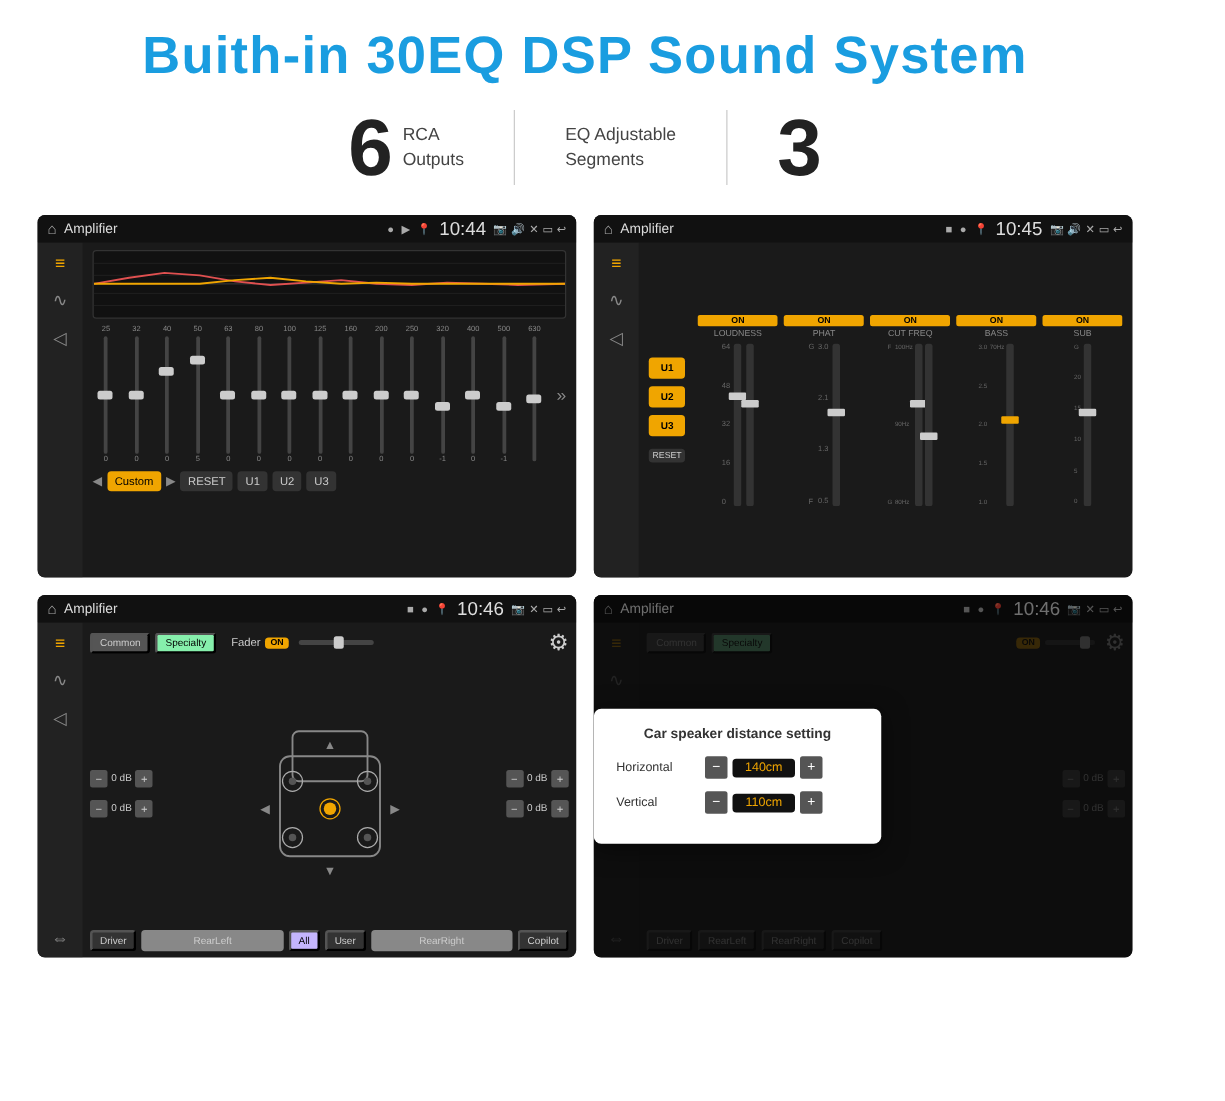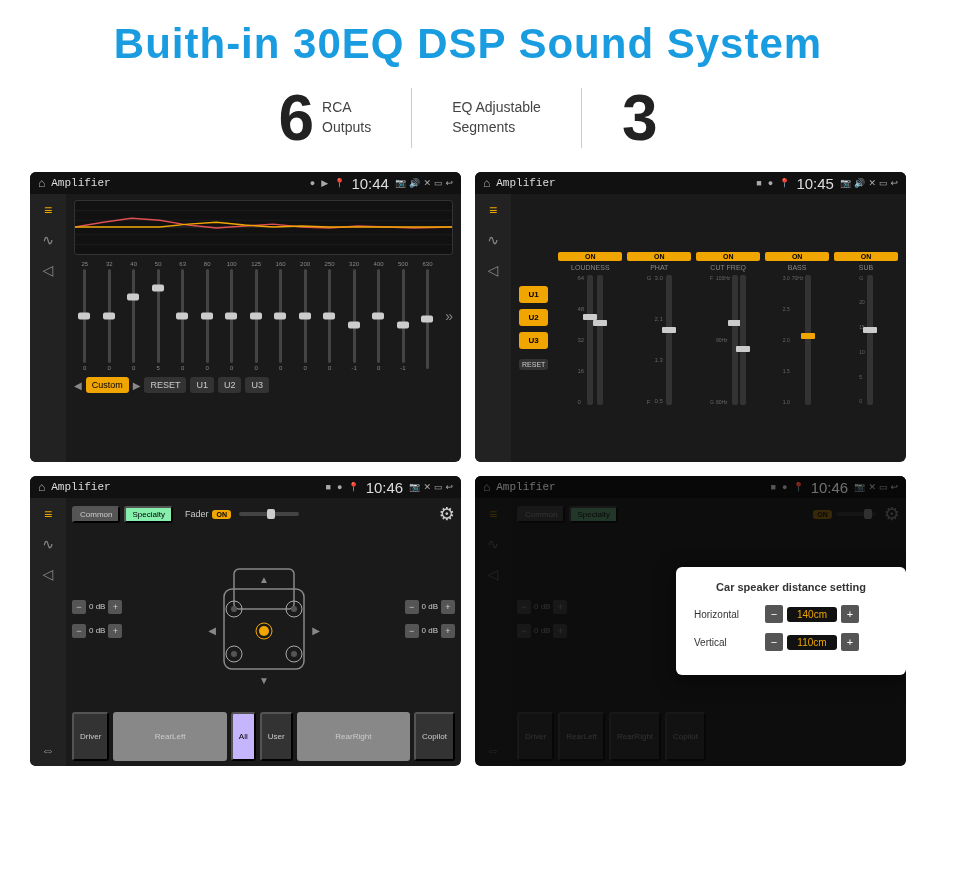--- a/index.html
+++ b/index.html
@@ -87,21 +87,20 @@
       flex-shrink: 0;
     }
     .status-home {
       color: #aaa;
       font-size: 12px;
     }
     .status-title {
       color: #ddd;
       font-size: 11px;
       flex: 1;
-      font-family: Liberation Mono, monospace;
     }
     .status-time {
       color: #ddd;
       font-size: 15px;
     }
     .status-icons {
       color: #aaa;
       font-size: 9px;
       display: flex;
       gap: 3px;
@@ -319,35 +318,35 @@
     }
     .fader-bottom-bar {
       display: flex;
       gap: 4px;
     }
     .fader-bottom-btn {
       background: #333;
       color: #ccc;
       border-radius: 3px;
       font-size: 8px;
-      padding: 18px 6px;
+      padding: 2px 6px;
     }
     .fader-bottom-btn.active {
       background: #c4b5fd;
       color: #000;
     }
 
     
     .dialog-overlay {
       position: absolute;
       top: 0; left: 0; right: 0; bottom: 0;
       background: rgba(0,0,0,0.5);
       display: flex;
       align-items: center;
-      justify-content: flex-end;
+      justify-content: flex-start;
       z-index: 10;
     }
     .dialog-box {
       background: #fff;
       border-radius: 6px;
       padding: 14px 18px;
       width: 230px;
       box-shadow: 0 4px 20px rgba(0,0,0,0.5);
     }
     .dialog-title {

